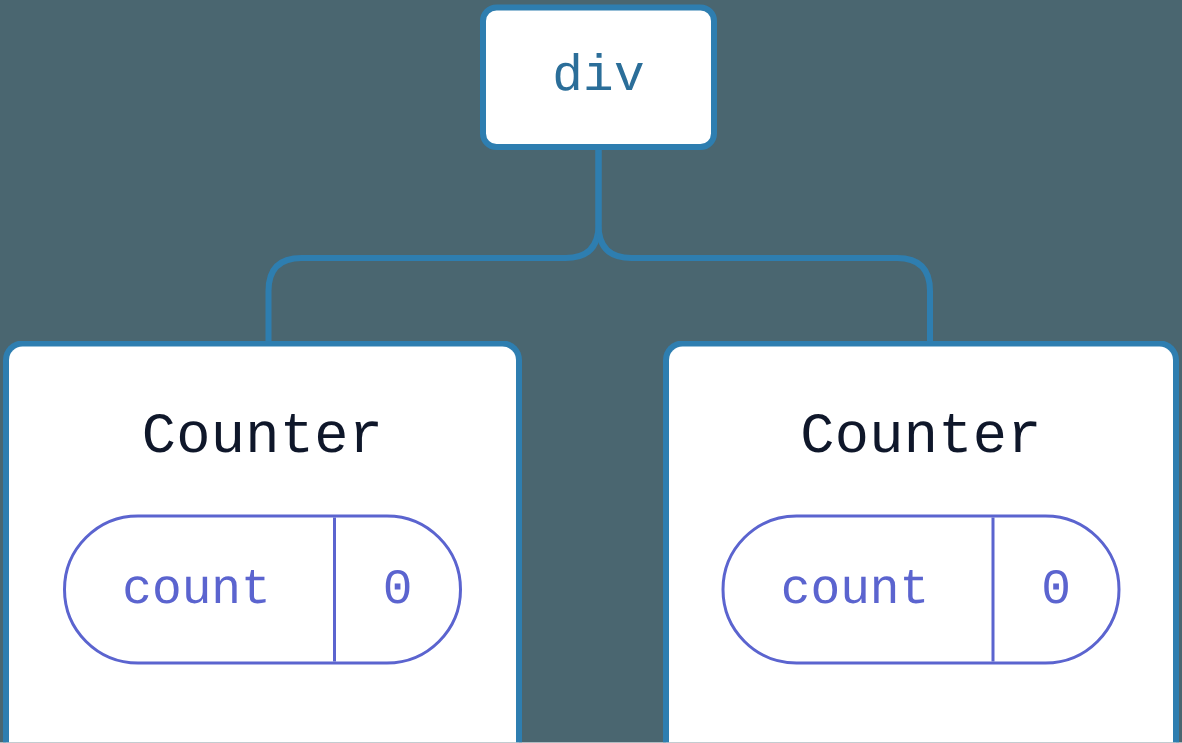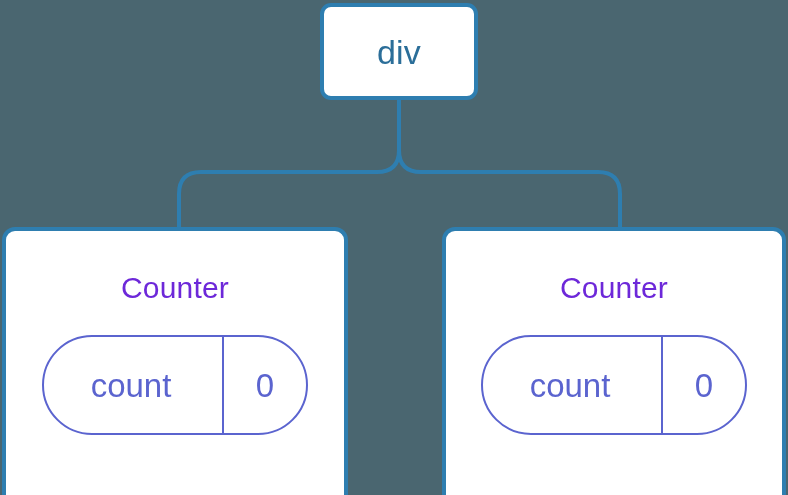--- a/index.html
+++ b/index.html
@@ -7,21 +7,21 @@
     margin: 0;
     padding: 0;
     background: #ffffff;
   }
   #canvas {
     position: relative;
     width: 788px;
     height: 495px;
     background: #4a6670;
     overflow: hidden;
-    font-family: Liberation Sans, sans-serif;
+    font-family: Liberation Mono, monospace;
   }
 
   
   #connector-layer {
     position: absolute;
     left: 0;
     top: 0;
     width: 788px;
     height: 495px;
     z-index: 1;
@@ -60,23 +60,23 @@
     top: 227px;
     height: 300px;              
     border-radius: 13px;
     border-bottom: none;
     padding-top: 42px;
   }
   #node-counter-left  { left: 2px;   width: 346px; }
   #node-counter-right { left: 442px; width: 344px; }
 
   .node-child .node-title {
-    font-size: 30px;
+    font-size: 38px;
     line-height: 1;
-    color: #6d28d9;
+    color: #0f172a;
     letter-spacing: 0.2px;
   }
 
   
   .state-pill {
     margin-top: 32px;
     height: 100px;
     box-sizing: border-box;
     border: 2px solid #5b64cf;
     border-radius: 60px;

